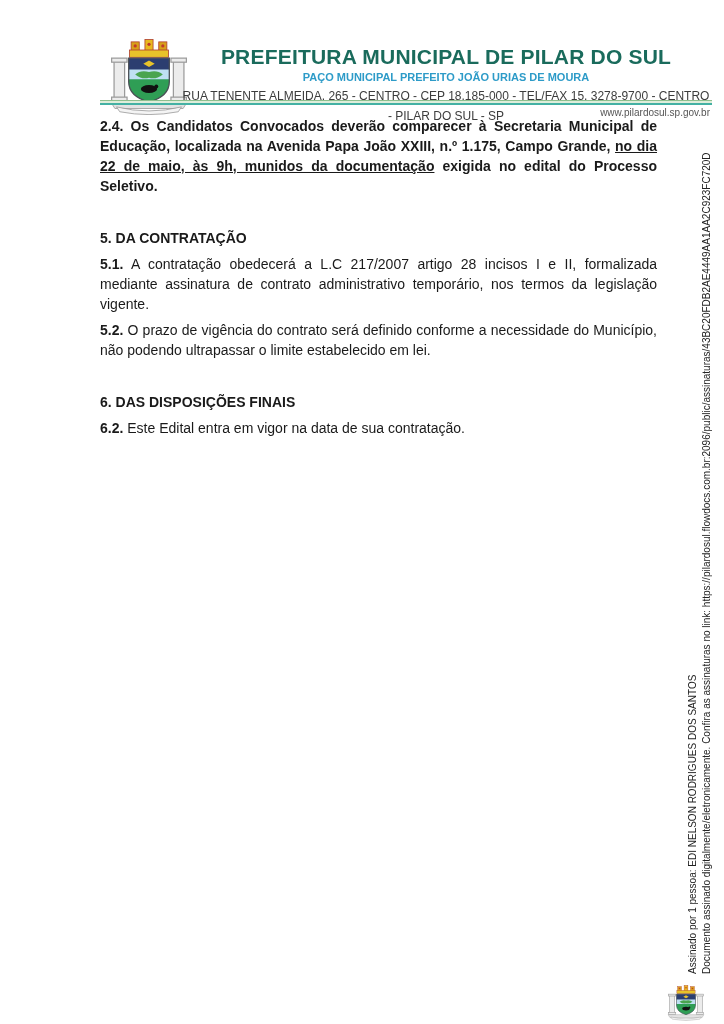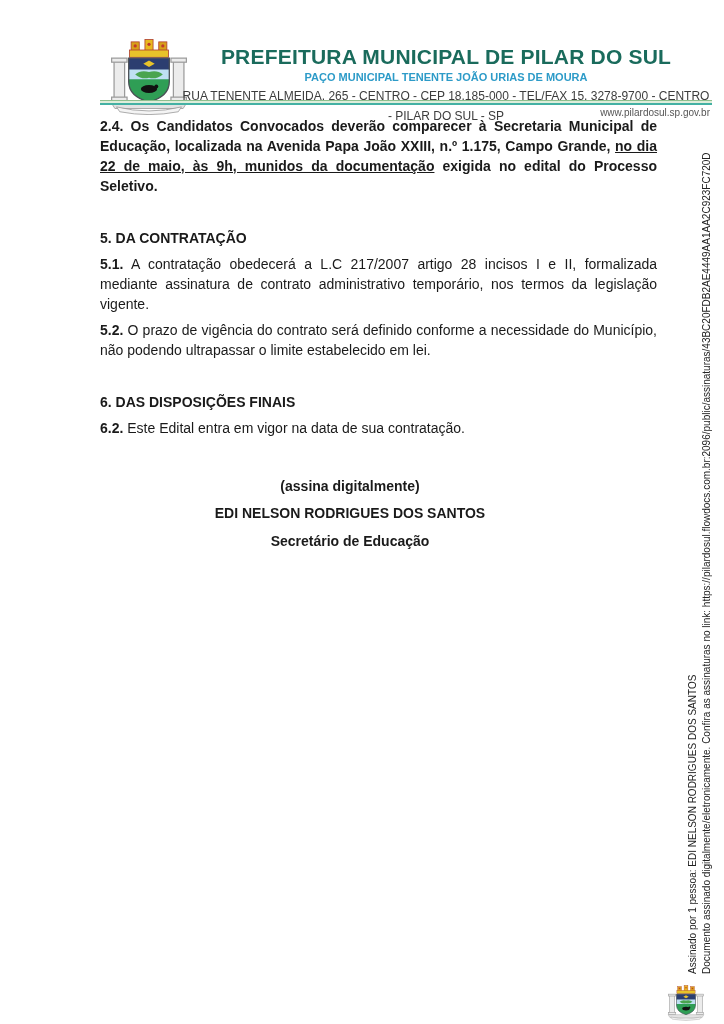--- a/index.html
+++ b/index.html
@@ -79,21 +79,21 @@
       <path d="M50,29 L57,33 L50,37 L43,33 Z" fill="#e8c32a"></path>
       <path d="M33,46 Q40,40 50,43 Q60,40 67,46 Q58,53 50,50 Q42,53 33,46 Z" fill="#4aa44f"></path>
       <path d="M25,52 L75,52 L75,55 Q75,73 50,80 Q25,73 25,55 Z" fill="#2f9e55"></path>
       <ellipse cx="50" cy="64" rx="10" ry="5" fill="#111111"></ellipse>
       <circle cx="59" cy="61" r="2.4" fill="#111111"></circle>
       <path d="M25,26 L75,26 L75,55 Q75,73 50,80 Q25,73 25,55 Z" fill="none" stroke="#4a4f55" stroke-width="1.6"></path>
     </svg>
 
     <div class="head-text">
       <div class="head-title">PREFEITURA MUNICIPAL DE PILAR DO SUL</div>
-      <div class="head-subtitle">PAÇO MUNICIPAL TENENTE JOÃO URIAS DE MOURA</div>
+      <div class="head-subtitle">PAÇO MUNICIPAL PREFEITO JOÃO URIAS DE MOURA</div>
       <div class="head-address">RUA TENENTE ALMEIDA, 265 - CENTRO - CEP 18.185-000 - TEL/FAX 15. 3278-9700 - CENTRO - PILAR DO SUL - SP</div>
     </div>
 
     <div class="head-rule"></div>
     <div class="head-site">www.pilardosul.sp.gov.br</div>
   </header>
 
   <main class="doc">
 
     <p class="p-bold"><span>2.4. Os Candidatos Convocados deverão comparecer à Secretaria Municipal de Educação, localizada na Avenida Papa João XXIII, n.º 1.175, Campo Grande, </span><span class="u">no dia 22 de maio, às 9h, munidos da documentação</span><span> exigida no edital do Processo Seletivo.</span></p>
@@ -103,25 +103,20 @@
     <p class="mt-para"><b>5.1.</b><span> A contratação obedecerá a L.C 217/2007 artigo 28 incisos I e II, formalizada mediante assinatura de contrato administrativo temporário, nos termos da legislação vigente.</span></p>
 
     <p class="mt-para"><b>5.2.</b><span> O prazo de vigência do contrato será definido conforme a necessidade do Município, não podendo ultrapassar o limite estabelecido em lei.</span></p>
 
     <h2 class="sec-h">6. DAS DISPOSIÇÕES FINAIS</h2>
 
 
     <p class="mt-para"><b>6.2.</b><span> Este Edital entra em vigor na data de sua contratação.</span></p>
 
 
-    <div class="sig-block">
-      <p>(assina digitalmente)</p>
-      <p class="sig-name">EDI NELSON RODRIGUES DOS SANTOS</p>
-      <p class="sig-role">Secretário de Educação</p>
-    </div>
   </main>
 
   <div class="vtext vt1">Assinado por 1 pessoa: EDI NELSON RODRIGUES DOS SANTOS</div>
   <div class="vtext vt2">Documento assinado digitalmente/eletronicamente. Confira as assinaturas no link: https://pilardosul.flowdocs.com.br:2096/public/assinaturas/43BC20FDB2AE4449AA1AA2C923FC720D</div>
 
   <svg class="crest-footer" width="38" height="41" viewBox="0 0 100 96">
     <g fill="#ececec" stroke="#9a9a9a" stroke-width="1.5">
       <rect x="7" y="30" width="13" height="46"></rect>
       <rect x="4" y="26" width="19" height="5"></rect>
       <rect x="4" y="74" width="19" height="6"></rect>

